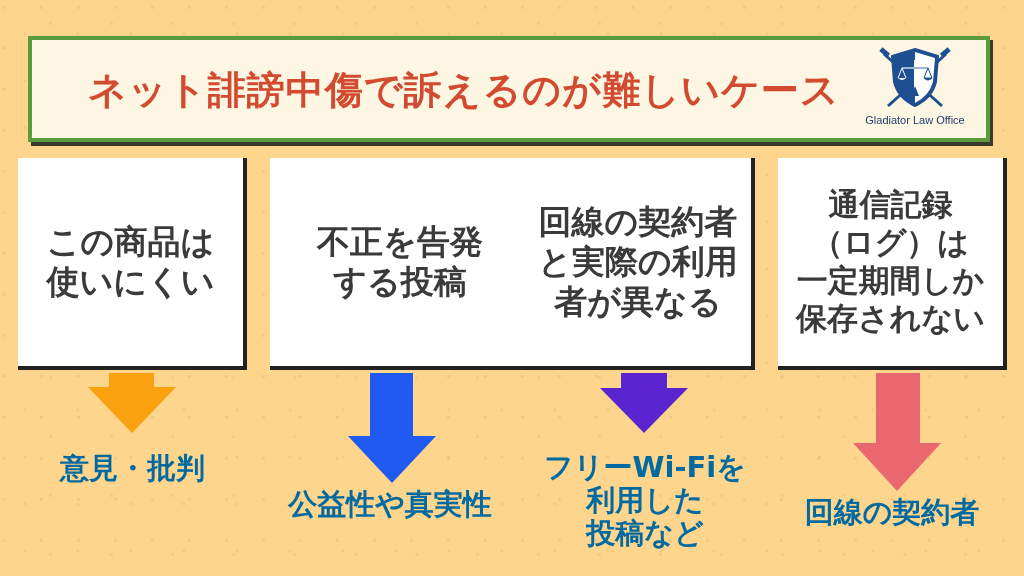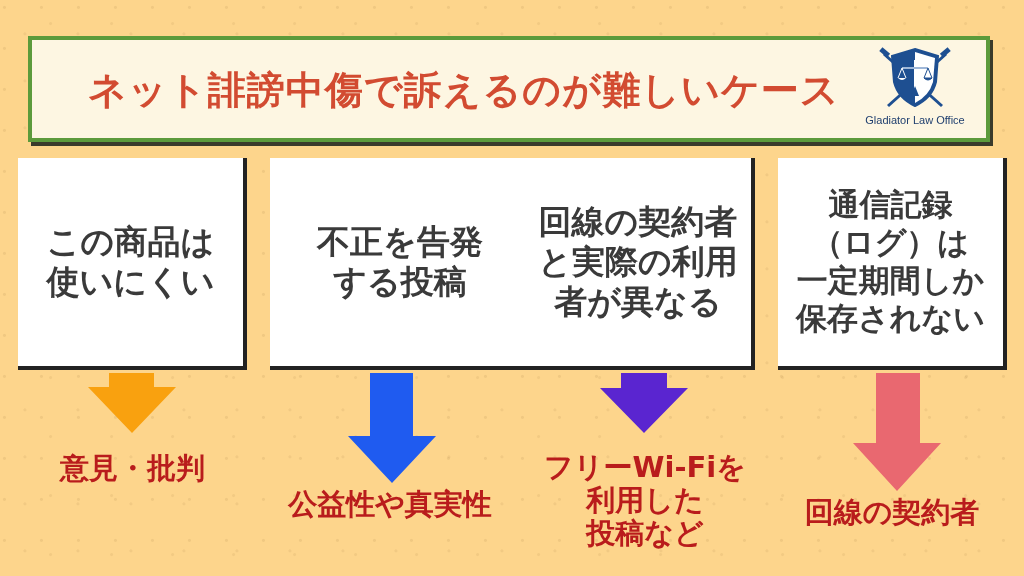--- a/index.html
+++ b/index.html
@@ -41,21 +41,21 @@
     border-right: 4px solid #222; border-bottom: 4px solid #222;
     display: flex; align-items: center; justify-content: center; text-align: center;
   }
   .card-text {
     font-size: 33px; font-weight: bold; color: #3A3A3A; line-height: 40px;
     white-space: pre-line;
   }
   .card.c4 .card-text { font-size: 31px; line-height: 38px; font-family: Liberation Serif, serif; }
   .arrow { position: absolute; }
   .result {
-    position: absolute; font-size: 29px; font-weight: bold; color: #b91c1c;
+    position: absolute; font-size: 29px; font-weight: bold; color: #0369a1;
     text-align: center; white-space: pre-line; line-height: 33px;
   }
 </style>
 </head>
 <body>
 
 <div class="speckle"></div>
 
 <div class="banner">
   <div class="banner-title">ネット誹謗中傷で訴えるのが難しいケース</div>

